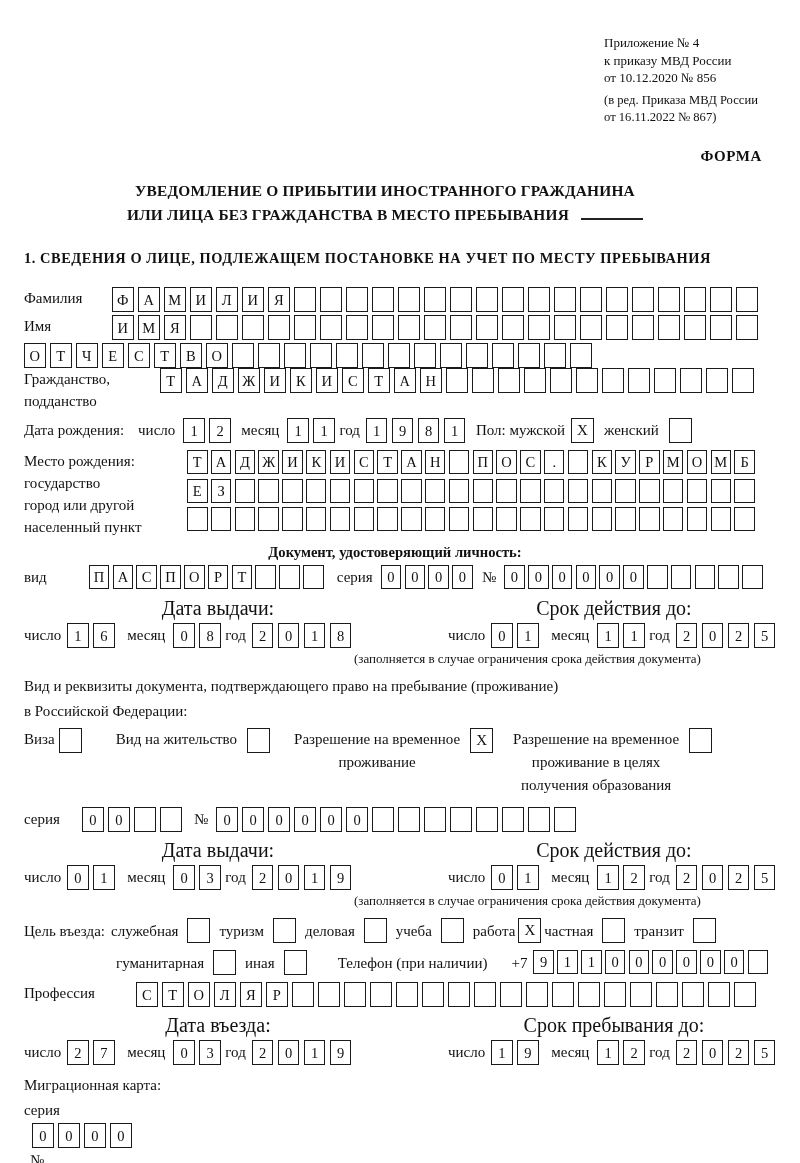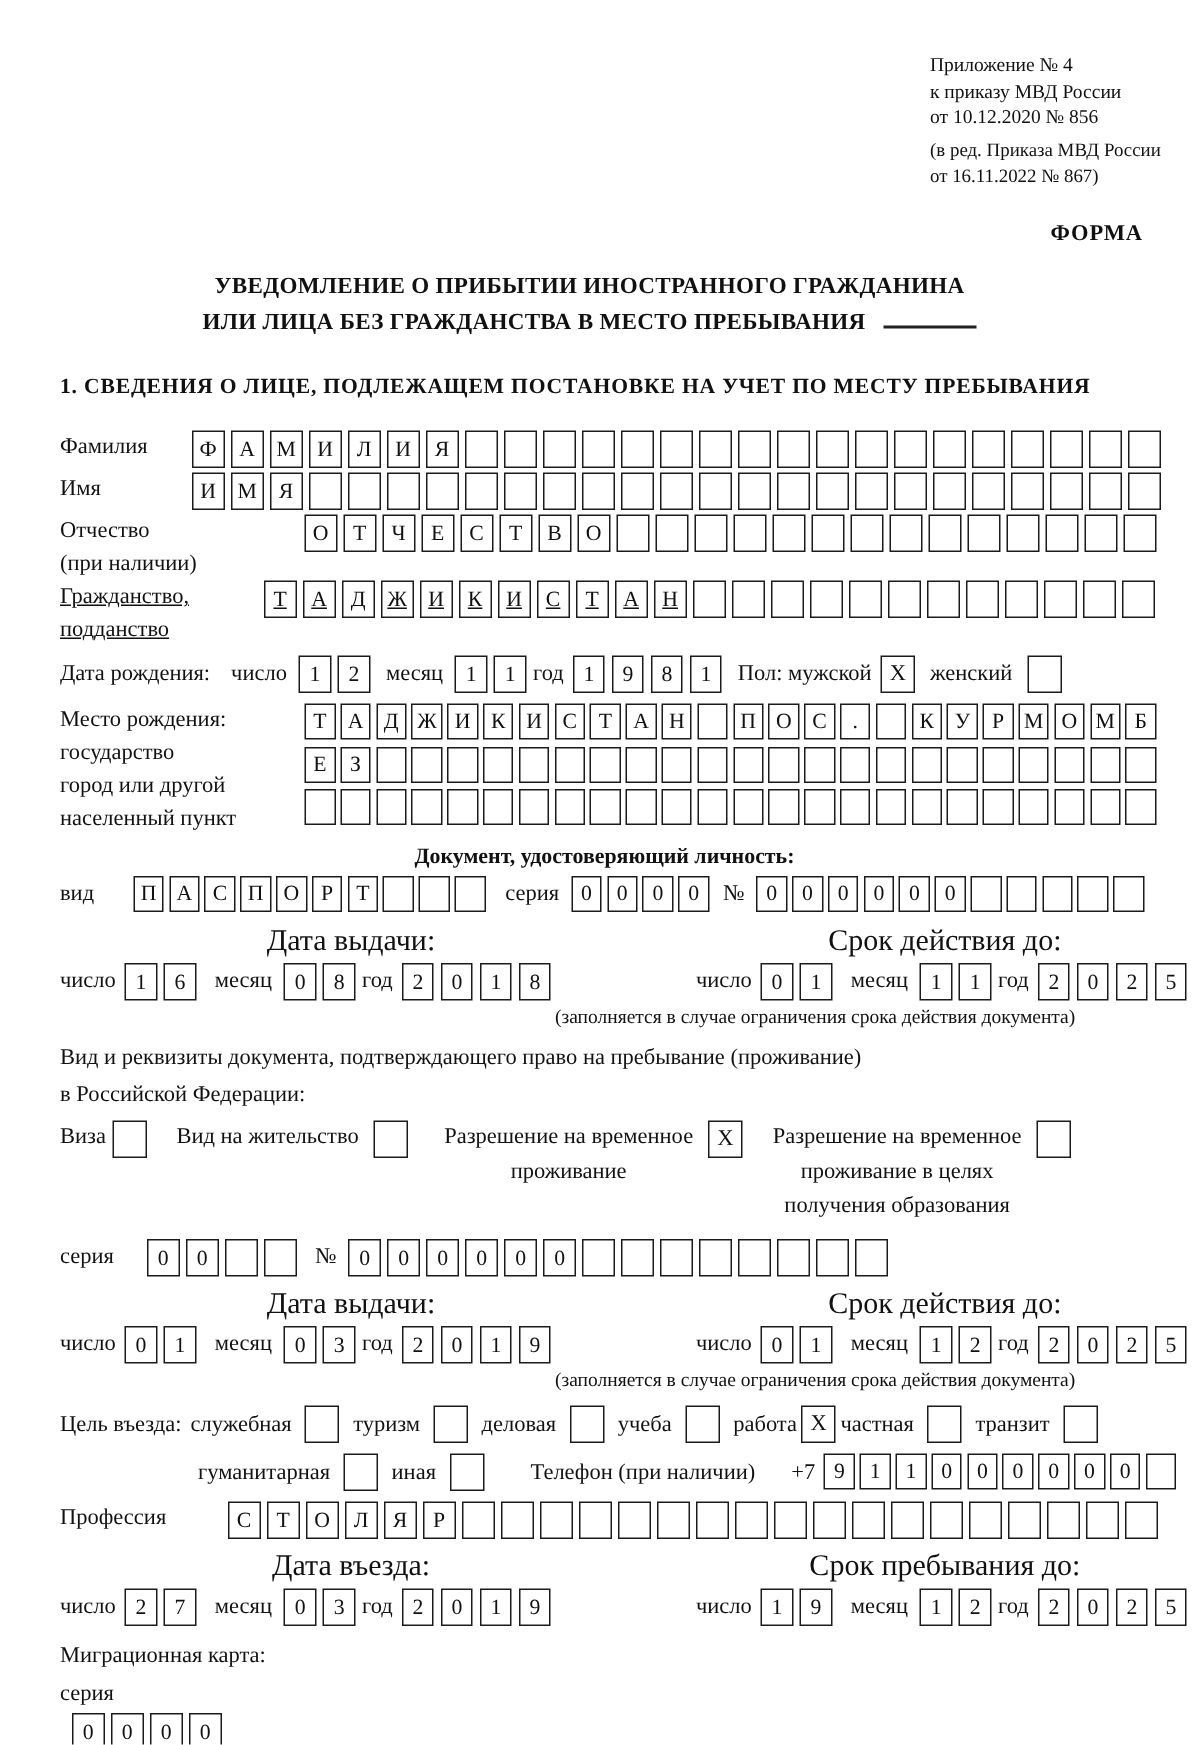--- a/index.html
+++ b/index.html
@@ -1,17 +1,17 @@
 <!DOCTYPE html>
 <html><head>
 <meta charset="utf-8">
 <style>
   html,body{margin:0;padding:0;background:#ffffff;}
   body{width:800px;height:1163px;overflow:hidden;font-family:"Liberation Serif","DejaVu Serif",serif;color:#111;}
-  .page{padding:34px 34px 0 40px;box-sizing:border-box;width:800px;height:843px;}
+  .page{padding:34px 34px 0 24px;box-sizing:border-box;width:800px;height:843px;}
 
   
   .annex{margin-left:580px;width:200px;font-size:13px;line-height:1.35;}
   .annex-note{margin-top:5px;font-size:12.6px;}
   .forma{margin-top:22px;text-align:right;padding-right:4px;font-weight:bold;font-size:15px;letter-spacing:.6px;}
   .title{margin-top:14px;text-align:center;font-weight:bold;font-size:15.4px;line-height:1.55;letter-spacing:.2px;padding-right:20px;}
   .blank{display:inline-block;width:62px;border-bottom:2px solid #222;margin-left:12px;}
   .section-title{margin-top:24px;font-weight:bold;font-size:14.4px;letter-spacing:.55px;white-space:nowrap;}
 
   
@@ -139,24 +139,20 @@
         <span class="cell"></span>
         <span class="cell"></span>
         <span class="cell"></span>
         <span class="cell"></span>
         <span class="cell"></span>
         <span class="cell"></span>
       </div>
   </div>
 
   <div class="row">
-    <div class="flabel w163">
-      <div>Отчество</div>
-      <div>(при наличии)</div>
-    </div>
     <div class="cells">
         <span class="cell">О</span>
         <span class="cell">Т</span>
         <span class="cell">Ч</span>
         <span class="cell">Е</span>
         <span class="cell">С</span>
         <span class="cell">Т</span>
         <span class="cell">В</span>
         <span class="cell">О</span>
         <span class="cell"></span>
@@ -169,21 +165,21 @@
         <span class="cell"></span>
         <span class="cell"></span>
         <span class="cell"></span>
         <span class="cell"></span>
         <span class="cell"></span>
         <span class="cell"></span>
         <span class="cell"></span>
       </div>
   </div>
 
-  <div class="row" style="margin-top:0;text-decoration:underline;">
+  <div class="row" style="margin-top:0;">
     <div class="flabel w136">
       <div>Гражданство,</div>
       <div>подданство</div>
     </div>
     <div class="cells">
         <span class="cell">Т</span>
         <span class="cell">А</span>
         <span class="cell">Д</span>
         <span class="cell">Ж</span>
         <span class="cell">И</span>
@@ -410,21 +406,21 @@
   <div class="fill-note">(заполняется в случае ограничения срока действия документа)</div>
 
   <div class="plain-line">Вид и реквизиты документа, подтверждающего право на пребывание (проживание)</div>
   <div class="plain-line" style="margin-top:2px;">в Российской Федерации:</div>
 
   <div class="opts">
     <div class="opt">
       <span class="opt-label">Виза</span>
       <span class="checkbox" style="margin-left:4px;"></span>
     </div>
-    <div class="opt" style="margin-left:20px;">
+    <div class="opt" style="margin-left:34px;">
       <span class="opt-label">Вид на жительство</span>
       <span class="checkbox"></span>
     </div>
     <div class="opt" style="margin-left:24px;">
       <span class="opt-label">
         <div>Разрешение на временное</div>
         <div>проживание</div>
       </span>
       <span class="checkbox">X</span>
     </div>

